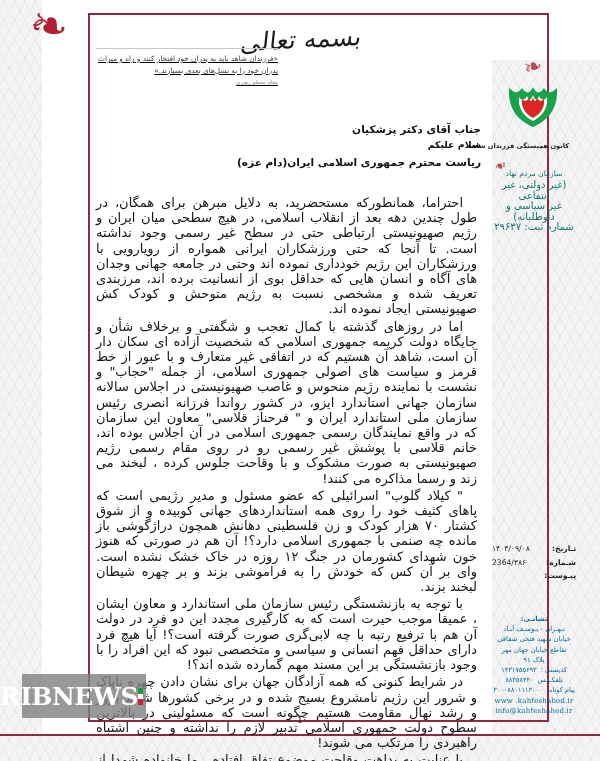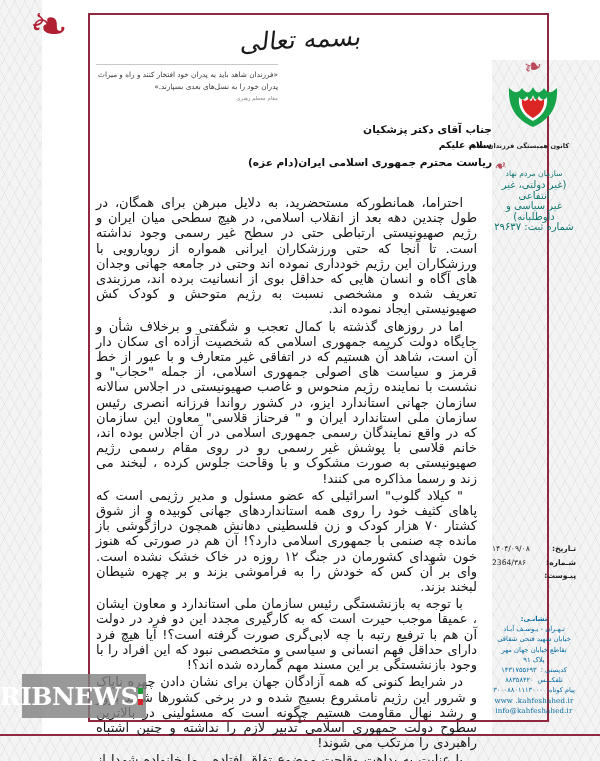--- a/index.html
+++ b/index.html
@@ -148,24 +148,25 @@
     color: #1a1a1a;
     line-height: 52px;
     letter-spacing: -2px;
     transform: skewX(-9deg) rotate(-3deg);
   }
 
   
   .quote-box {
     position: absolute;
     left: 96px;
-    top: 64px;
+    top: 48px;
     width: 182px;
     text-align: right;
     direction: rtl;
+    text-decoration: underline;
   }
   .quote-box .divider {
     width: 100%;
     height: 1px;
     background: #c9c9c9;
     margin-bottom: 4px;
   }
   .quote-text {
     font-size: 7.3px;
     line-height: 11.5px;
@@ -283,21 +284,21 @@
     direction: ltr;
     font-family: "DejaVu Serif", "Liberation Serif", serif;
     font-size: 7px;
     line-height: 10.4px;
     letter-spacing: 0.2px;
   }
 
   
   .salutation {
     position: absolute;
-    left: 112px;
+    left: 101px;
     top: 121px;
     width: 380px;
     direction: rtl;
     text-align: right;
     color: #111;
   }
   .salutation .s-line {
     font-size: 10.6px;
     line-height: 16.4px;
     font-weight: bold;

